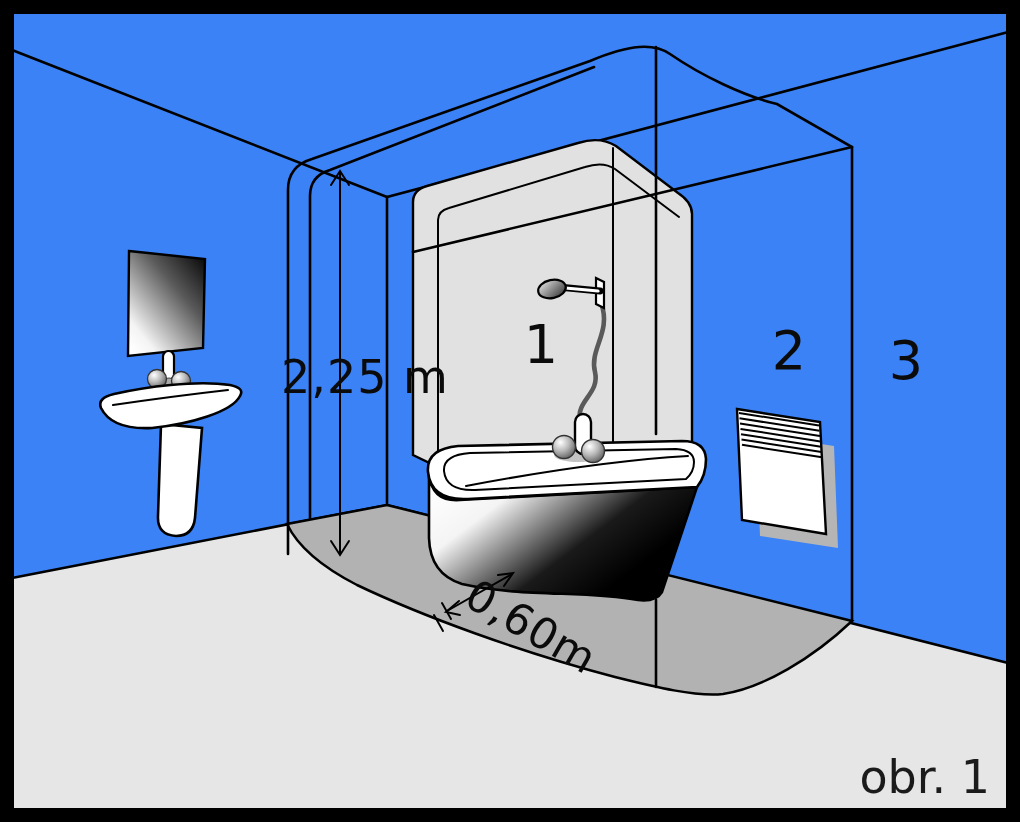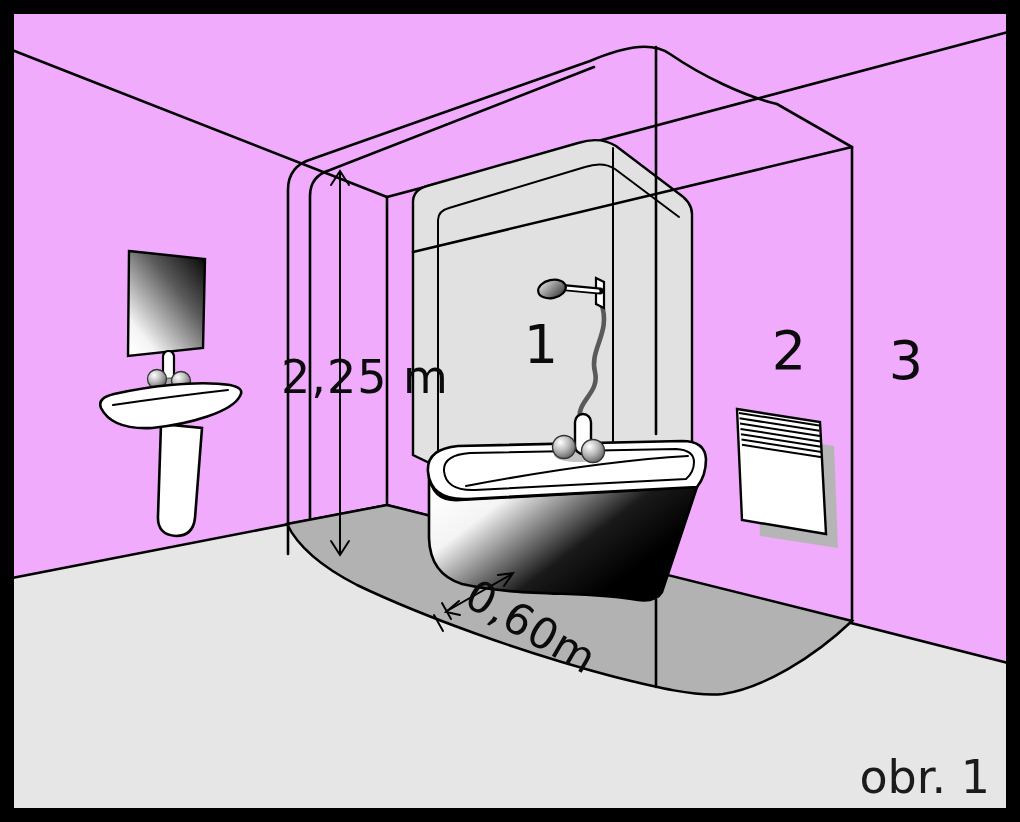--- a/index.html
+++ b/index.html
@@ -1,16 +1,16 @@
 <!DOCTYPE html>
 <html><head>
 <meta charset="utf-8">
 <style>
   html,body{margin:0;padding:0;background:#fff;}
-  #stage{position:relative;width:1020px;height:822px;background:#f0abfc;overflow:hidden;
+  #stage{position:relative;width:1020px;height:822px;background:#3b82f6;overflow:hidden;
          font-family:"DejaVu Sans", sans-serif;}
   svg{position:absolute;left:0;top:0;display:block;}
   text{font-family:"DejaVu Sans", sans-serif;fill:#0b0b0b;}
   .zone-num{font-size:54px;}
   .dim{font-size:46px;letter-spacing:1px;}
   .dim-small{font-size:43px;letter-spacing:1px;}
   .caption{font-size:46px;fill:#1b1b1b;}
   .ln{stroke:#000;stroke-width:2.6;fill:none;stroke-linecap:round;}
   .ln-thin{stroke:#000;stroke-width:2;fill:none;stroke-linecap:round;}
 </style>

